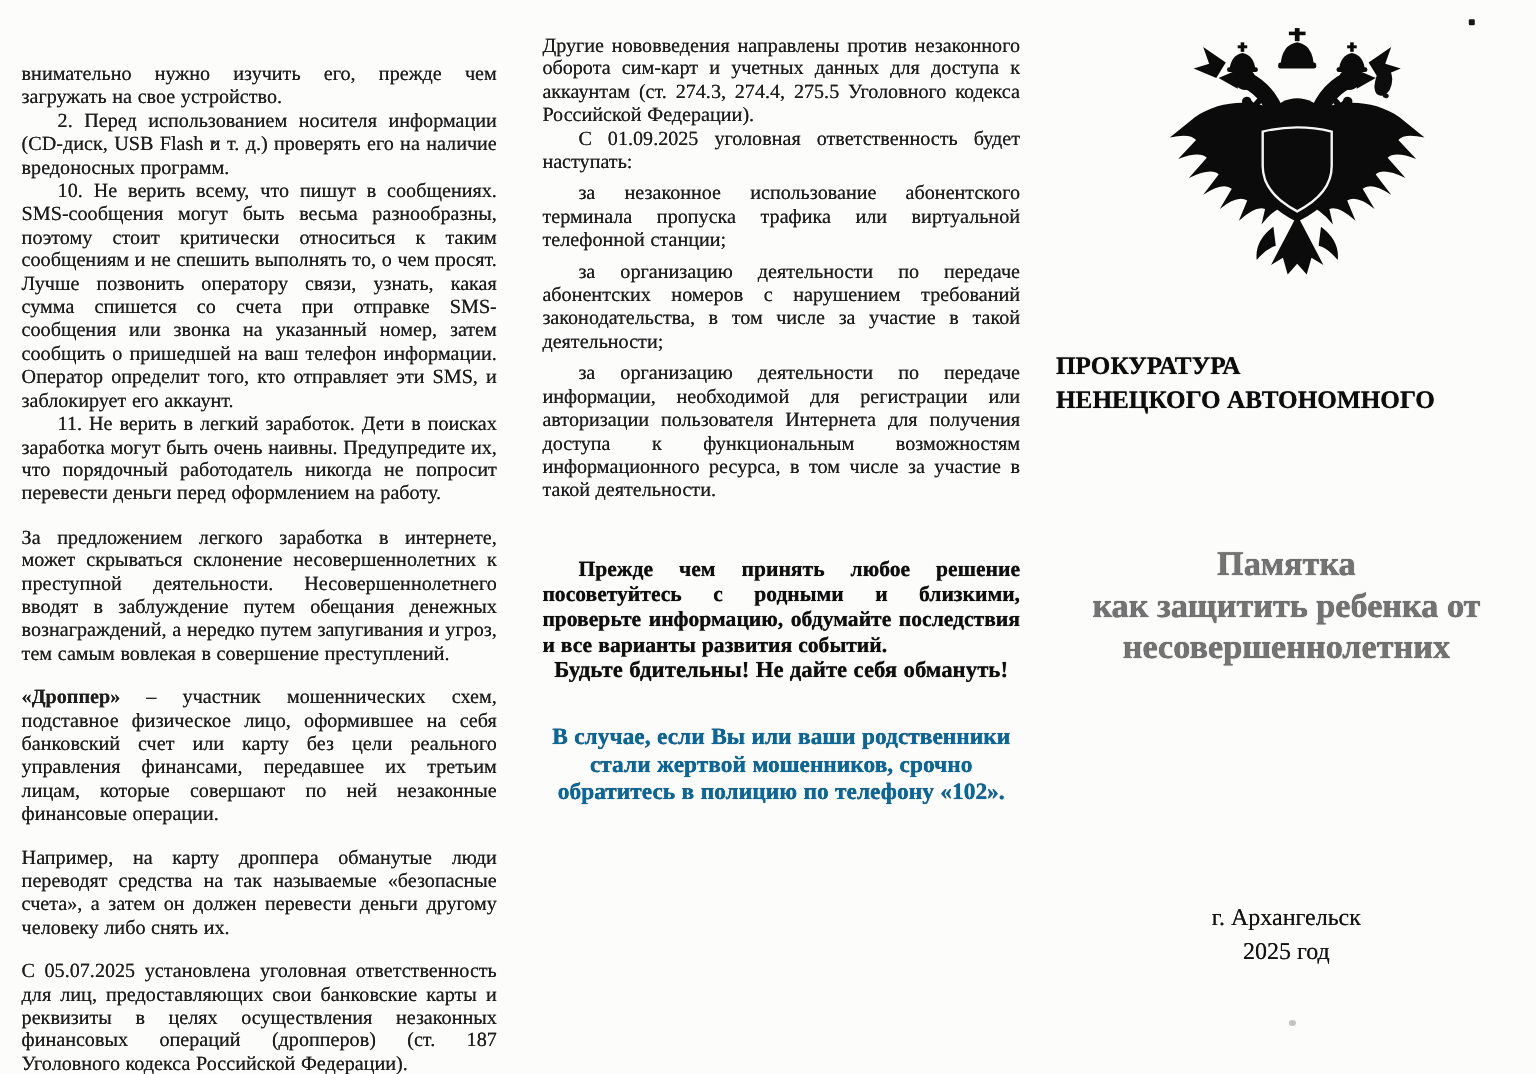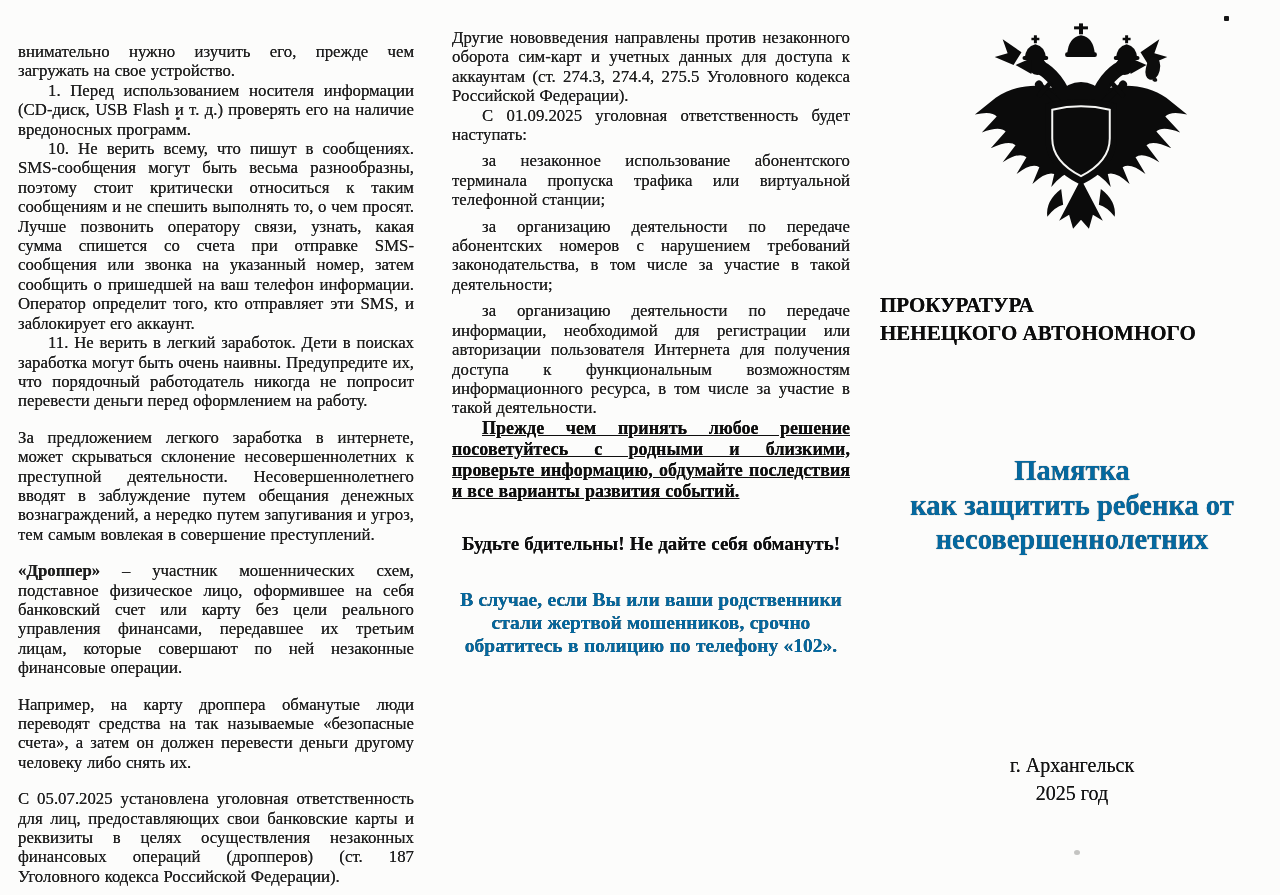--- a/index.html
+++ b/index.html
@@ -10,46 +10,46 @@
   }
   .page{
     position:relative;
     width:1280px;height:895px;
     background:#fcfcfb;
     overflow:hidden;
     color:#1d1d1d;
   }
   
   .col{position:absolute;}
-  .col-left{left:18px;top:42px;width:396px;}
+  .col-left{left:18px;top:52px;width:396px;}
   .col-mid{left:452px;top:28px;width:398px;}
   .para{
     margin:0;
     text-align:justify;
     font-size:16.8px;
     line-height:19.4px;
     text-shadow:0 0 .55px rgba(15,15,15,.85);
     word-spacing:.5px;
   }
   .indent{text-indent:30px;}
   .block{margin-top:17px;}
   .item{margin-top:7px;}
   .lead-bold{font-weight:bold;}
   .advice{
+    margin-top:46px;
     font-weight:bold;
     font-size:18px;
     line-height:21px;
     text-align:justify;
     text-indent:30px;
     color:#0e0e0e;
     text-shadow:0 0 .6px rgba(0,0,0,.9);
-    text-decoration:underline;
   }
   .warning{
-    margin-top:31px;
+    margin-top:0;
     font-weight:bold;
     font-size:19px;
     line-height:22.5px;
     text-align:center;
     color:#0e0e0e;
     text-shadow:0 0 .6px rgba(0,0,0,.9);
   }
   .emergency{
     margin-top:33px;
     font-weight:bold;
@@ -68,21 +68,21 @@
     position:absolute;left:880px;top:292px;width:384px;
     text-align:left;font-weight:bold;
     font-size:21px;line-height:27.5px;
     color:#0c0c0c;
     text-shadow:0 0 .6px rgba(0,0,0,.9);
   }
   .doc-title{
     position:absolute;left:873px;top:454px;width:398px;
     text-align:center;font-weight:bold;
     font-size:28.5px;line-height:34.5px;
-    color:#0369a1;
+    color:#737373;
     text-shadow:0 0 .7px rgba(0,0,0,.9);
   }
   .imprint{
     position:absolute;left:942px;top:752px;width:260px;
     text-align:center;
     font-size:20px;line-height:27.5px;
     color:#131313;
     text-shadow:0 0 .5px rgba(0,0,0,.8);
   }
   
@@ -101,21 +101,21 @@
   .speck-br{left:1074px;top:850px;width:6px;height:5px;background:#c4c4c2;border-radius:50%;}
   .speck-left{left:176px;top:117px;width:4px;height:3px;background:#3a3a3a;border-radius:50%;}
 </style>
 </head>
 <body>
 
 <div class="page">
 
   <div class="col col-left">
     <p class="para">внимательно нужно изучить его, прежде чем загружать на свое устройство.</p>
-    <p class="para indent">1. Перед использованием носителя информации (CD-диск, USB Flash и т. д.) проверять его на наличие вредоносных программ.</p>
+    <p class="para indent">2. Перед использованием носителя информации (CD-диск, USB Flash и т. д.) проверять его на наличие вредоносных программ.</p>
     <p class="para indent">10. Не верить всему, что пишут в сообщениях. SMS-сообщения могут быть весьма разнообразны, поэтому стоит критически относиться к таким сообщениям и не спешить выполнять то, о чем просят. Лучше позвонить оператору связи, узнать, какая сумма спишется со счета при отправке SMS-сообщения или звонка на указанный номер, затем сообщить о пришедшей на ваш телефон информации. Оператор определит того, кто отправляет эти SMS, и заблокирует его аккаунт.</p>
     <p class="para indent">11. Не верить в легкий заработок. Дети в поисках заработка могут быть очень наивны. Предупредите их, что порядочный работодатель никогда не попросит перевести деньги перед оформлением на работу.</p>
     <p class="para block">За предложением легкого заработка в интернете, может скрываться склонение несовершеннолетних к преступной деятельности. Несовершеннолетнего вводят в заблуждение путем обещания денежных вознаграждений, а нередко путем запугивания и угроз, тем самым вовлекая в совершение преступлений.</p>
     <p class="para block"><span class="lead-bold">«Дроппер»</span><span> – участник мошеннических схем, подставное физическое лицо, оформившее на себя банковский счет или карту без цели реального управления финансами, передавшее их третьим лицам, которые совершают по ней незаконные финансовые операции.</span></p>
     <p class="para block">Например, на карту дроппера обманутые люди переводят средства на так называемые «безопасные счета», а затем он должен перевести деньги другому человеку либо снять их.</p>
     <p class="para block">С 05.07.2025 установлена уголовная ответственность для лиц, предоставляющих свои банковские карты и реквизиты в целях осуществления незаконных финансовых операций (дропперов) (ст. 187 Уголовного кодекса Российской Федерации).</p>
   </div>
 
   <div class="col col-mid">
     <p class="para">Другие нововведения направлены против незаконного оборота сим-карт и учетных данных для доступа к аккаунтам (ст. 274.3, 274.4, 275.5 Уголовного кодекса Российской Федерации).</p>

